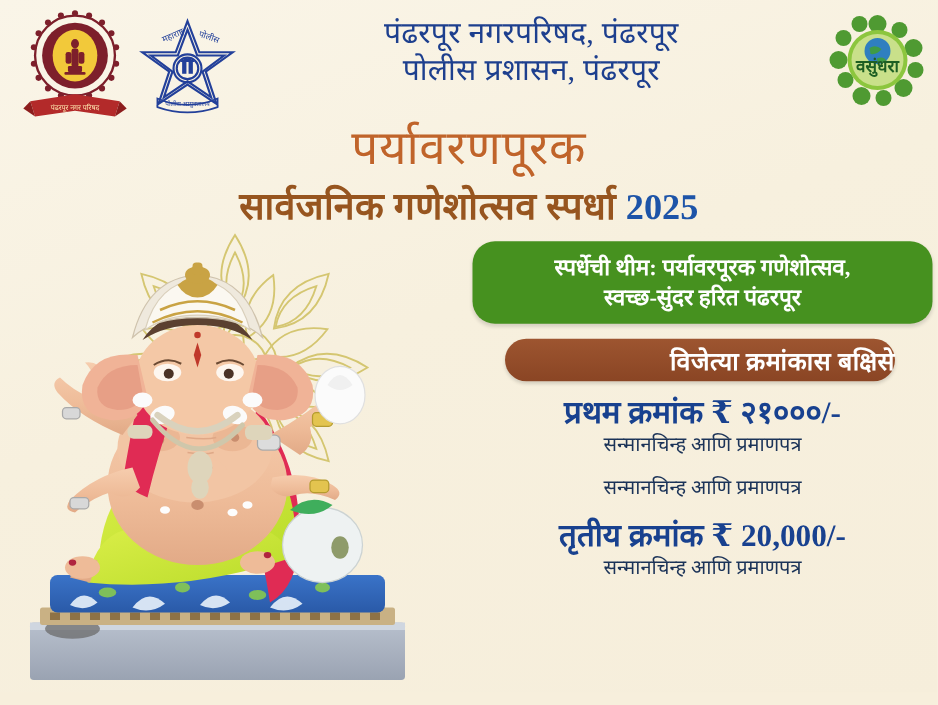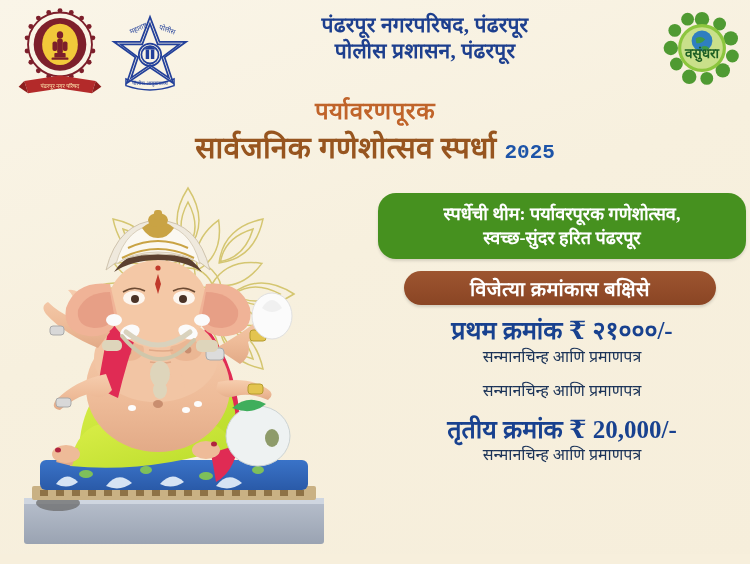--- a/index.html
+++ b/index.html
@@ -38,59 +38,59 @@
 
   .org-block {
     position: absolute;
     left: 205px;
     top: 12px;
     width: 440px;
     text-align: center;
   }
   .org-line {
     font-family: "Liberation Serif", "DejaVu Serif", serif;
-    font-weight: bold;
-    font-size: 21px;
+    font-weight: normal;
+    font-size: 24px;
     line-height: 1.25;
     color: #1d3f8e;
     letter-spacing: 0.2px;
     white-space: nowrap;
   }
 
   
   .title-main {
     position: absolute;
     left: 0;
     top: 96px;
     width: 750px;
     text-align: center;
   }
   .title-1 {
     font-family: "Liberation Serif", "DejaVu Serif", serif;
-    font-weight: bold;
-    font-size: 24px;
+    font-weight: normal;
+    font-size: 38px;
     color: #c0642a;
     line-height: 1.25;
     letter-spacing: 0.5px;
     text-shadow: 0 1px 0 rgba(255,255,255,0.5);
   }
   .title-2 {
     font-family: "Liberation Serif", "DejaVu Serif", serif;
     font-weight: bold;
     font-size: 30px;
     color: #97551f;
     line-height: 1.3;
     letter-spacing: 0.3px;
     margin-top: 2px;
   }
   .title-2 .year {
     color: #1d54a8;
-    font-family: Liberation Mono, monospace;
+    font-family: Liberation Serif, serif;
     font-weight: bold;
-    font-size: 21px;
+    font-size: 29px;
     letter-spacing: 0;
     margin-top: 31px;
   }
 
   
   .idol-area {
     position: absolute;
     left: 0;
     top: 172px;
     width: 390px;
@@ -142,21 +142,21 @@
     position: absolute;
     left: 404px;
     top: 271px;
     width: 312px;
     height: 34px;
     background: linear-gradient(180deg, #9d5530 0%, #8a4524 100%);
     border-radius: 18px;
     box-shadow: 0 2px 3px rgba(0,0,0,0.15);
     display: flex;
     align-items: center;
-    justify-content: center;
+    justify-content: flex-end;
   }
   .prize-pill-text {
     font-family: "Liberation Serif", "DejaVu Serif", serif;
     font-weight: bold;
     font-size: 20px;
     color: #ffffff;
     letter-spacing: 0.4px;
     white-space: nowrap;
   }
 

